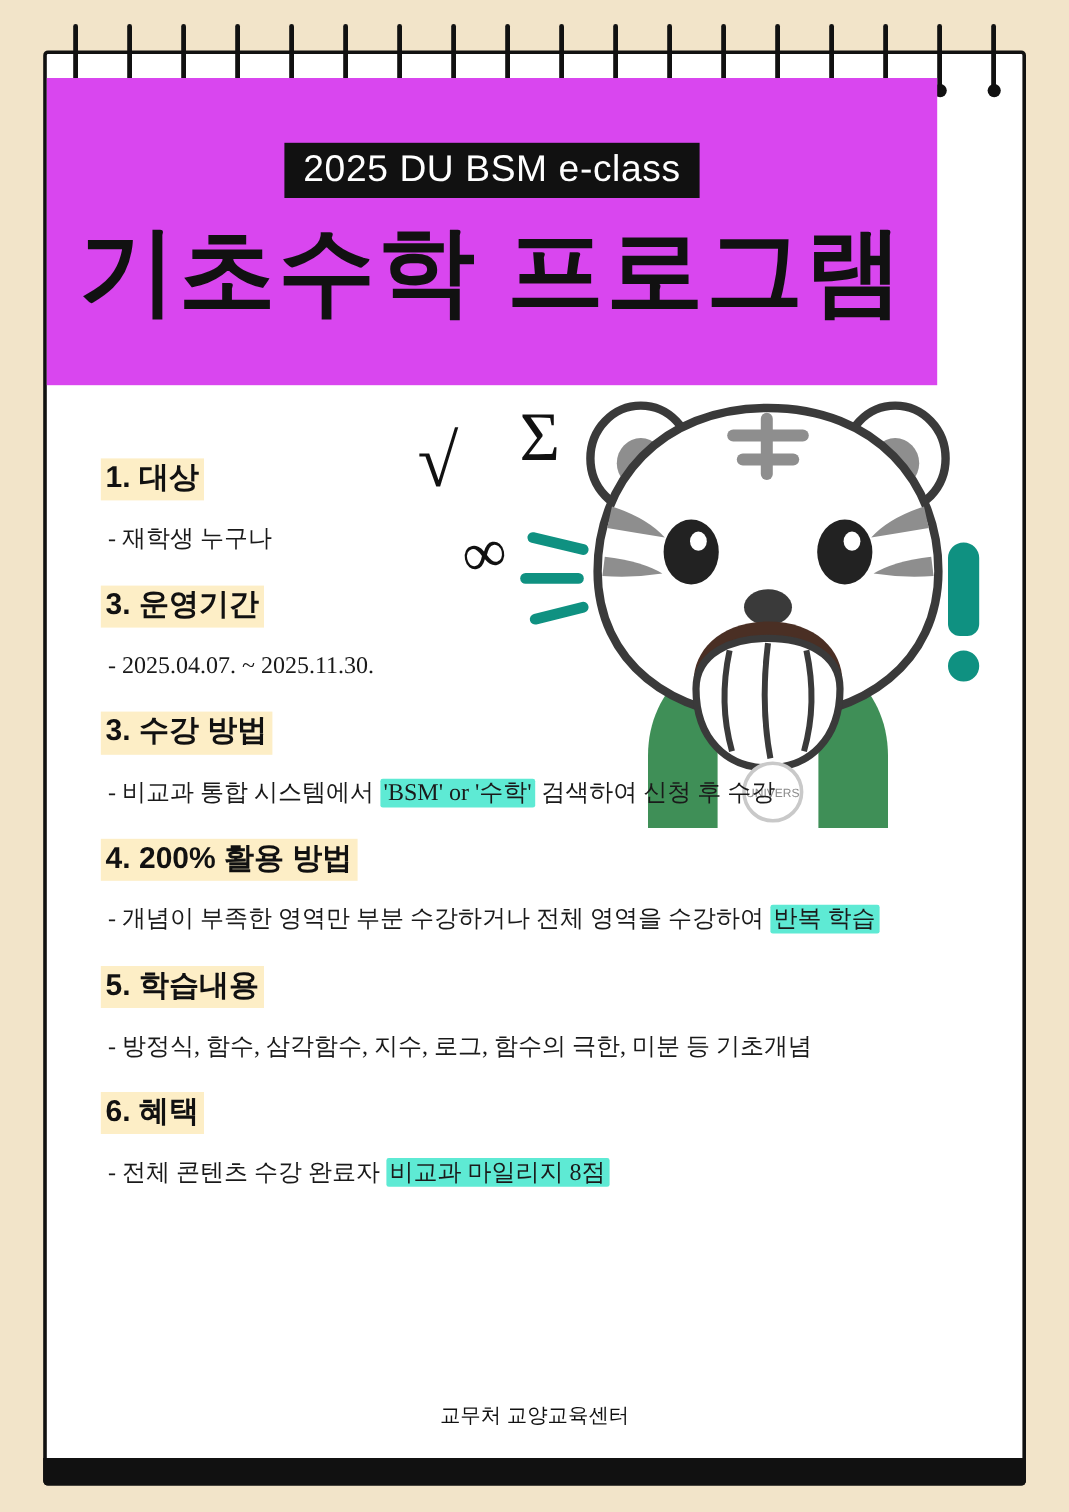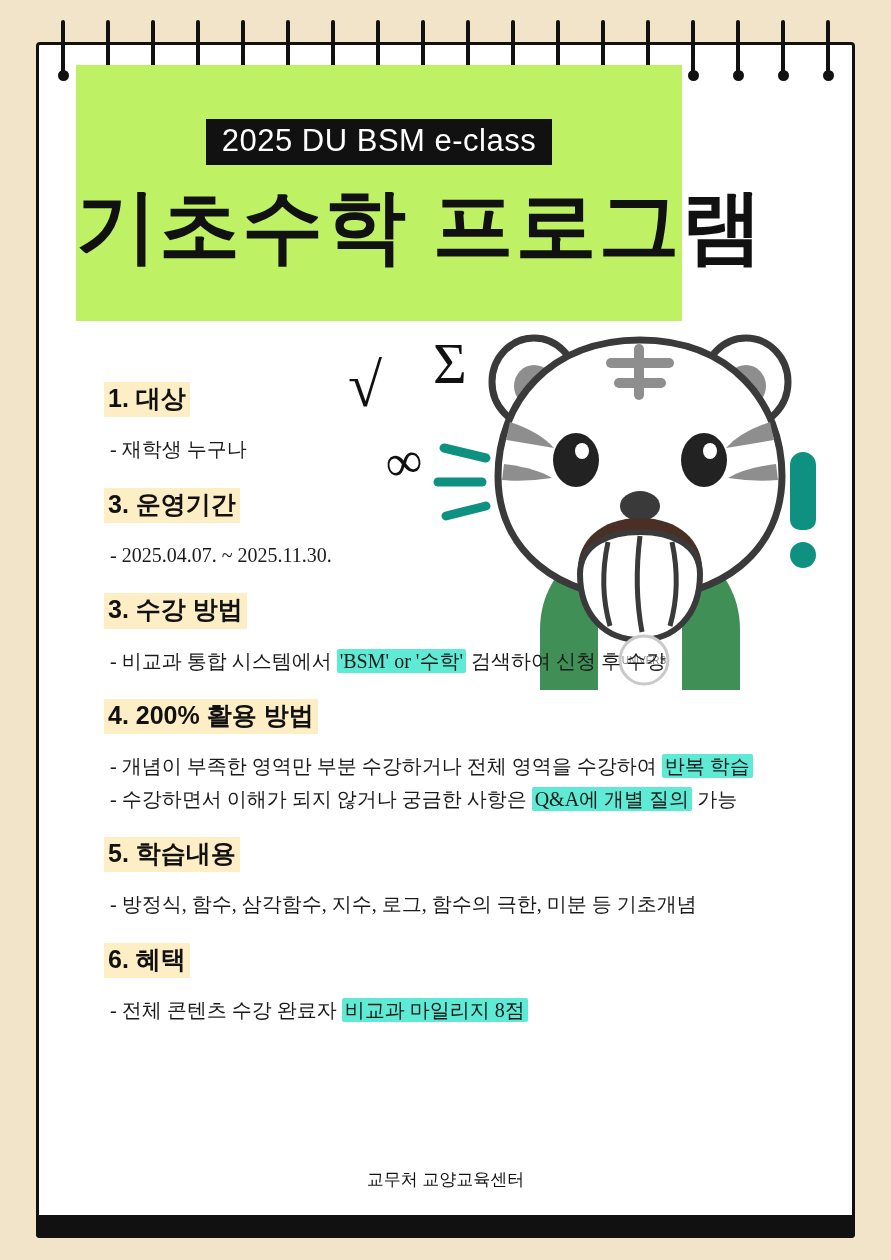--- a/index.html
+++ b/index.html
@@ -59,23 +59,22 @@
     left: 0; top: 50px;
     width: 11px; height: 11px;
     background: #111111;
     border-radius: 50%;
   }
 
   
   .header-band {
     position: absolute;
     left: 39px; top: 65px;
-    width: 606px; height: 256px;
-    background: #bef264;
-    margin-left: 37px;
+    width: 742px; height: 256px;
+    background: #d946ef;
   }
   .eyebrow {
     position: absolute;
     left: 0; right: 0; top: 54px;
     text-align: center;
   }
   .eyebrow span {
     background: #111111;
     color: #ffffff;
     font-size: 31px;
@@ -133,21 +132,21 @@
     background: #0f9181;
     border-radius: 50%;
   }
 
   
   .content {
     position: absolute;
     left: 84px; top: 382px;
     width: 700px;
   }
-  .sec { margin-bottom: 4px; margin-left: 20px; }
+  .sec { margin-bottom: 4px; }
   .sec-head {
     font-size: 25px;
     font-weight: bold;
     color: #111111;
     display: inline-block;
     background: #fdeec6;
     padding: 1px 4px 3px;
     line-height: 1.25;
   }
   .sec-body {
@@ -310,25 +309,20 @@
     </div>
   </div>
 
   <div class="sec">
     <div class="sec-head">4. 200% 활용 방법</div>
     <div class="sec-body">
       <span class="ln">
         <span>- 개념이 부족한 영역만 부분 수강하거나 전체 영역을 수강하여 </span>
         <span class="hl">반복 학습</span>
       </span>
-      <span class="ln">
-        <span>- 수강하면서 이해가 되지 않거나 궁금한 사항은 </span>
-        <span class="hl">Q&amp;A에 개별 질의</span>
-        <span> 가능</span>
-      </span>
     </div>
   </div>
 
   <div class="sec">
     <div class="sec-head">5. 학습내용</div>
     <div class="sec-body">
       <span class="ln">
         <span>- 방정식, 함수, 삼각함수, 지수, 로그, 함수의 극한, 미분 등 기초개념</span>
       </span>
     </div>

